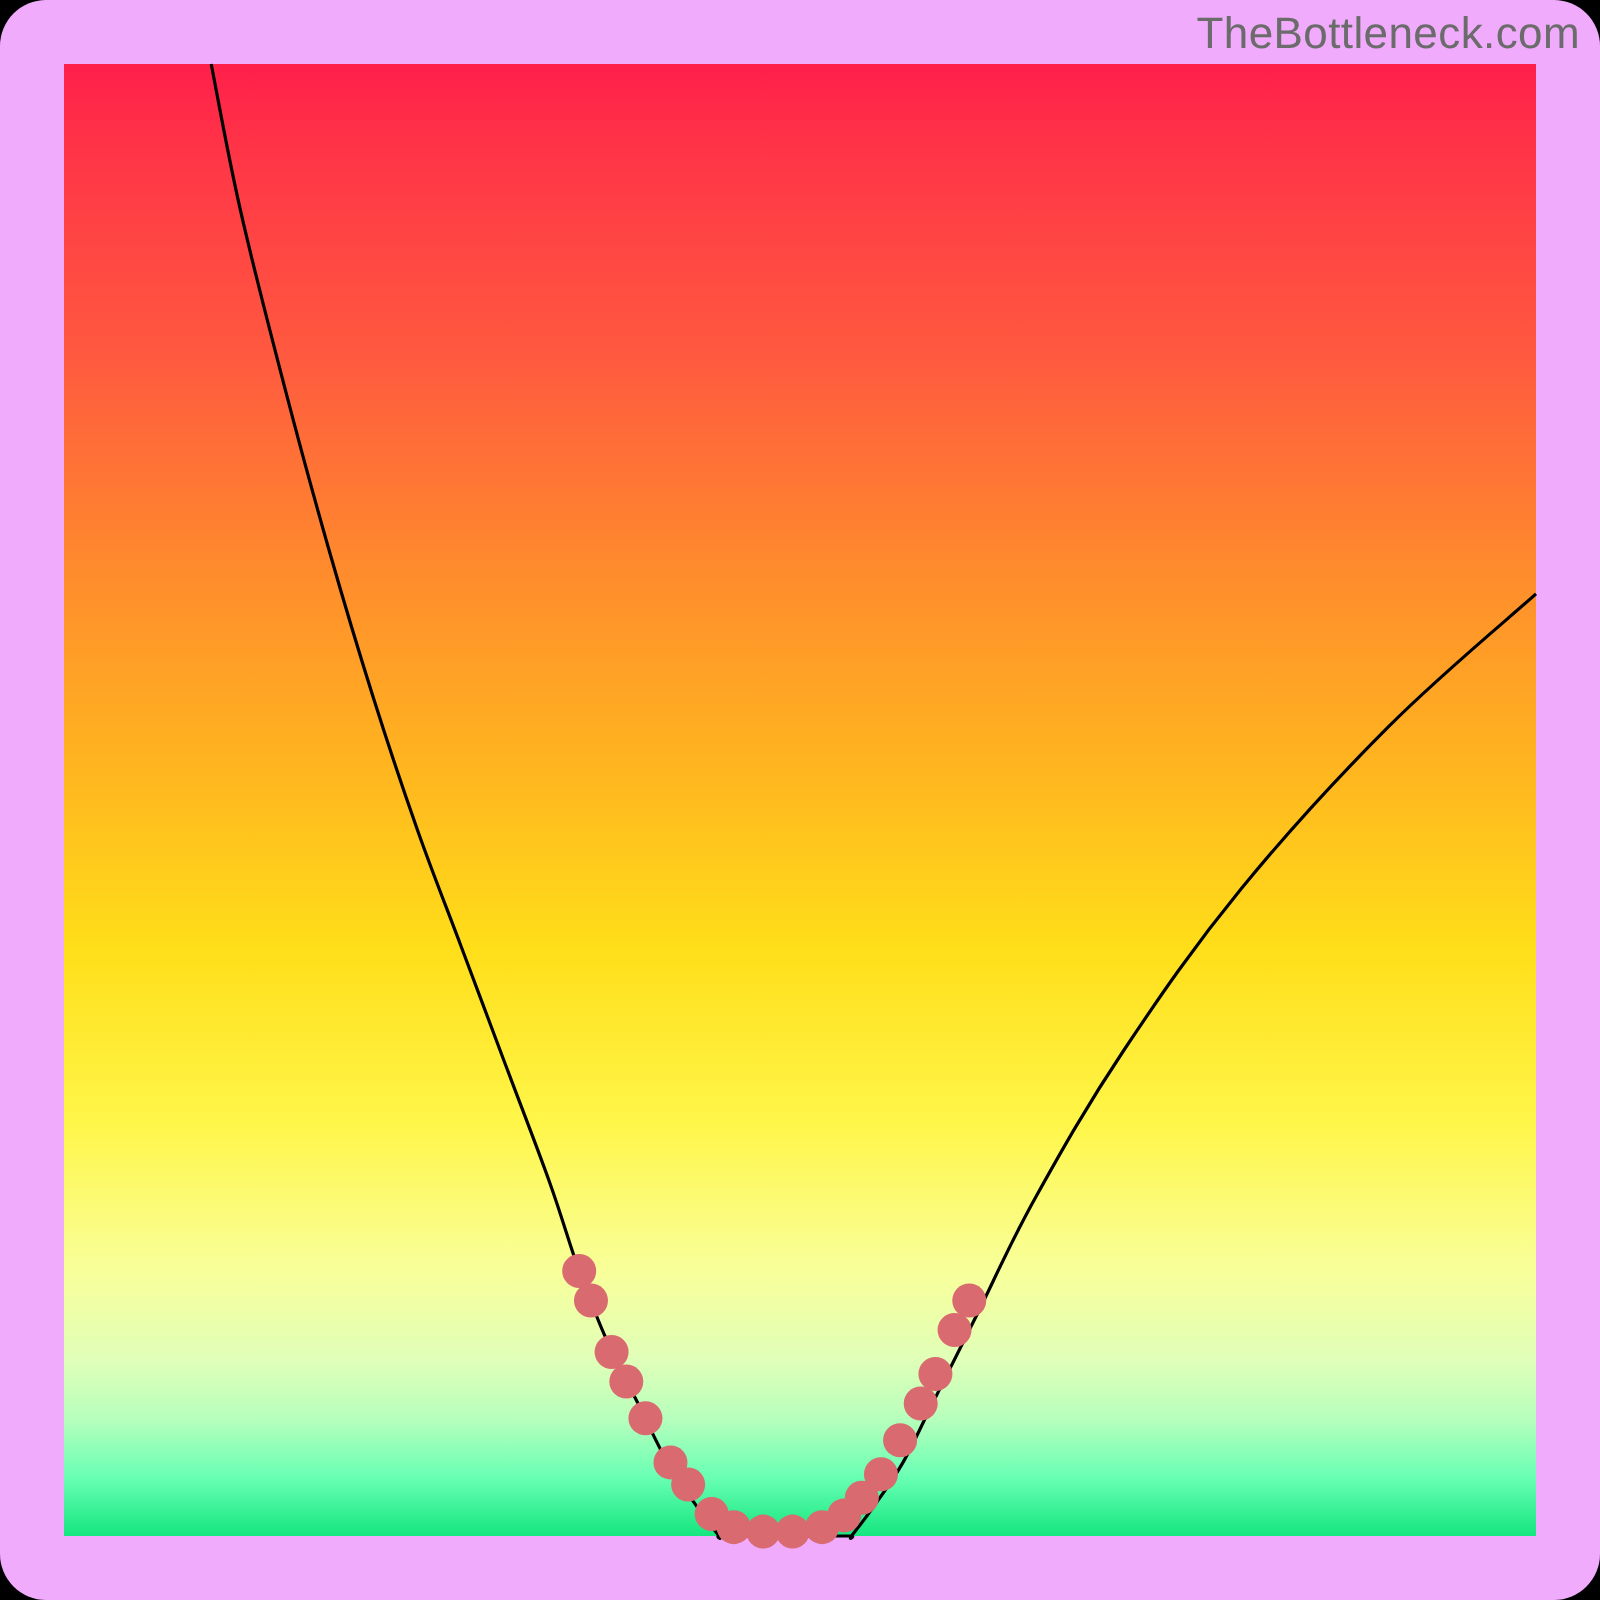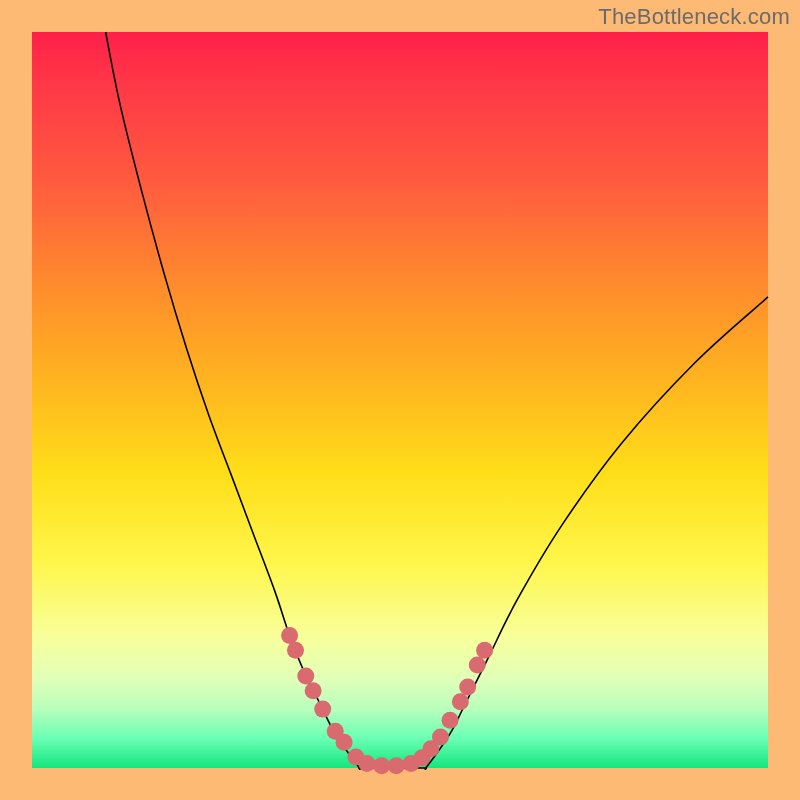--- a/index.html
+++ b/index.html
@@ -8,21 +8,22 @@
     width: 800px;
     height: 800px;
     background: #000;
     overflow: hidden;
     font-family: Arial, Helvetica, sans-serif;
   }
   .frame {
     position: relative;
     width: 800px;
     height: 800px;
-    background: #fdba74;
+    background: #f0abfc;
+    border-radius: 23px;
   }
   .watermark {
     position: absolute;
     top: 4px;
     right: 10px;
     color: #6b6b6b;
     font-size: 22px;
     letter-spacing: 0.2px;
     z-index: 10;
   }

